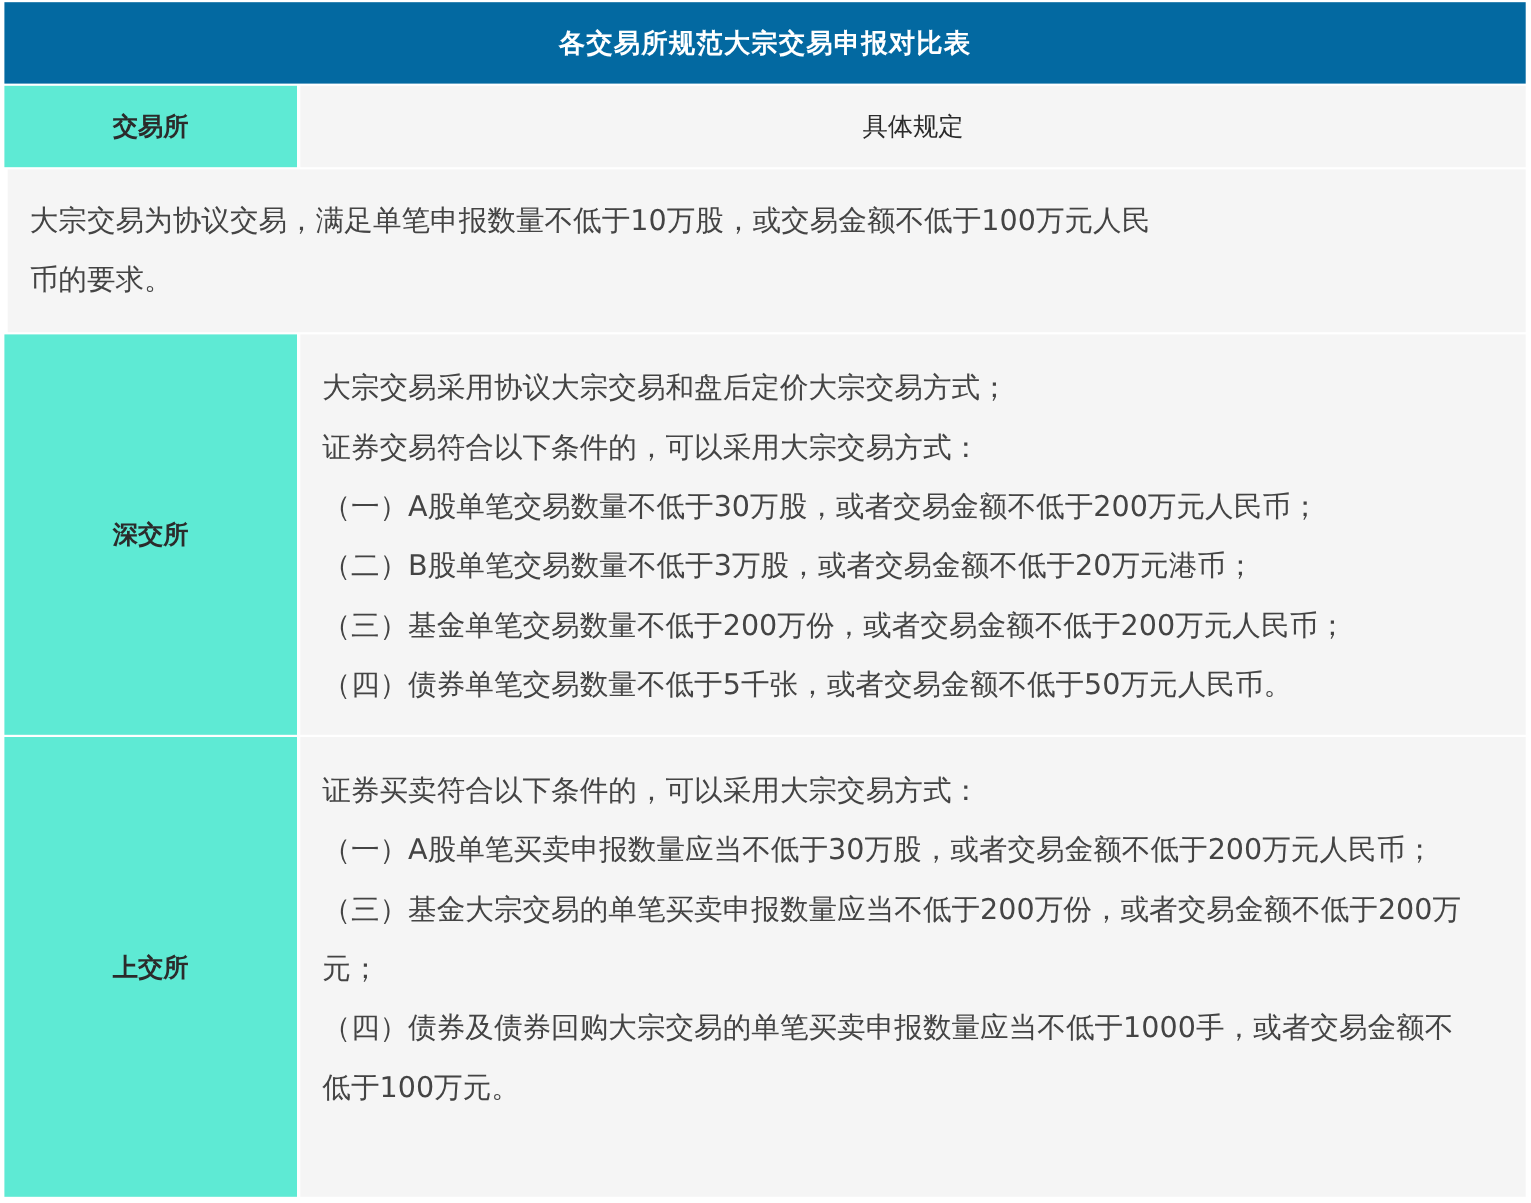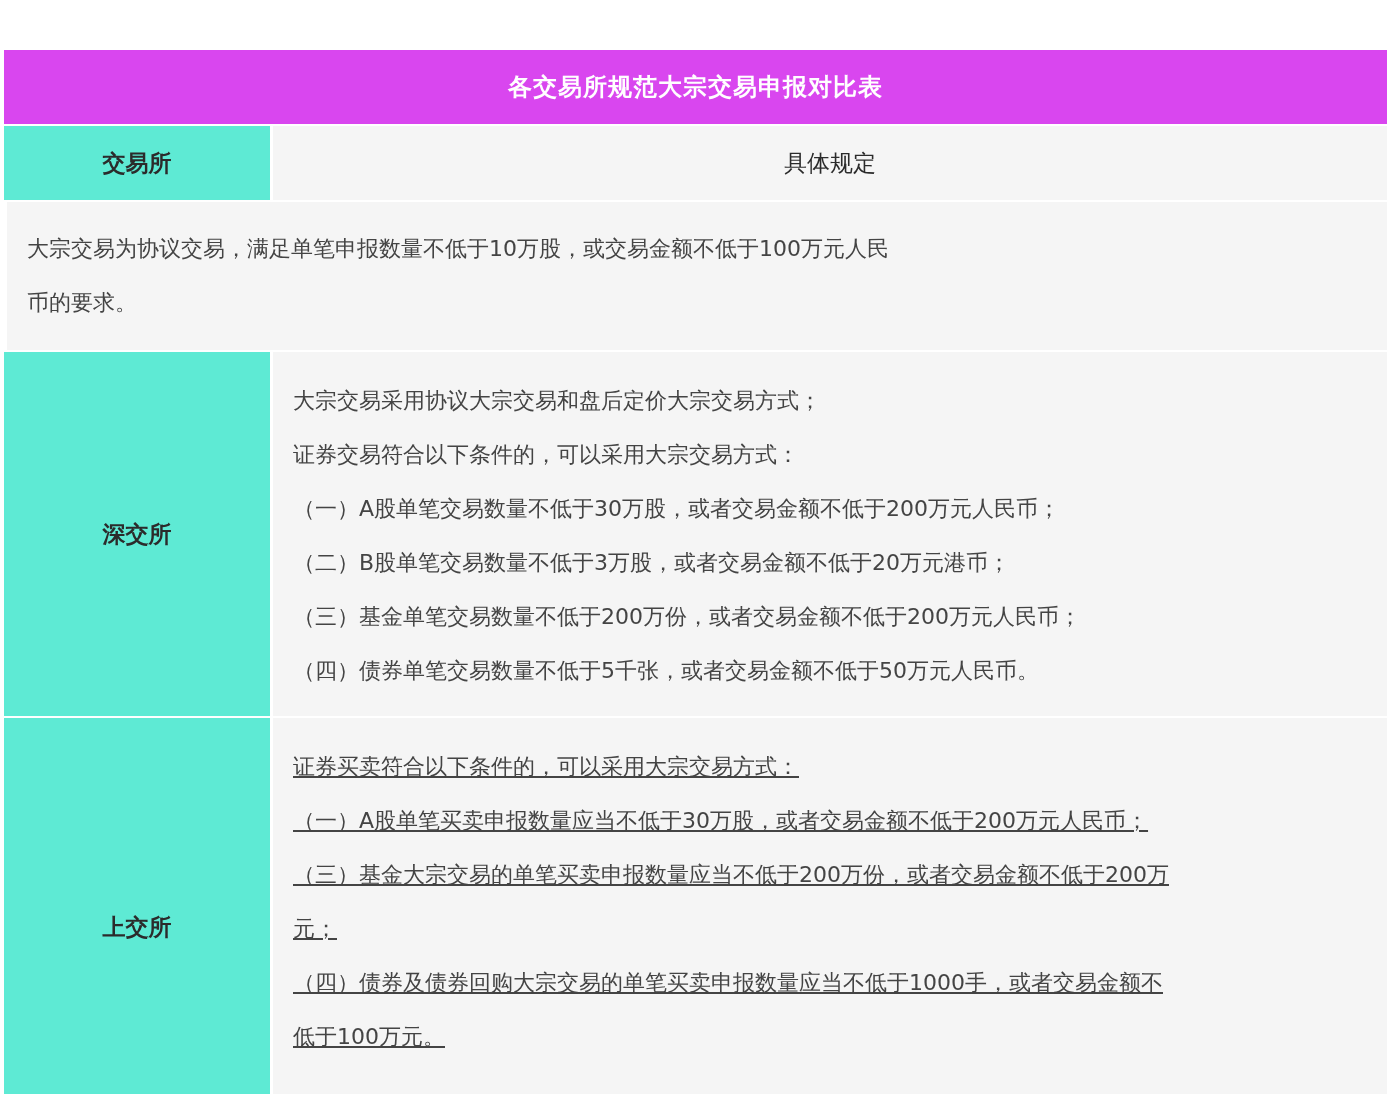--- a/index.html
+++ b/index.html
@@ -15,29 +15,28 @@
       font-family: "DejaVu Sans", "Liberation Sans", sans-serif;
     }
     .table-wrap {
       position: absolute;
       left: 4px;
       top: 2px;
       width: 1383px;
     }
     .title-bar {
       height: 74px;
-      background: #d946ef;
+      background: #0369a1;
       color: #ffffff;
       font-weight: bold;
       font-size: 24px;
       display: flex;
       align-items: center;
       justify-content: center;
       letter-spacing: 1px;
-      margin-top: 48px;
     }
     .row {
       display: flex;
       margin-top: 2px;
     }
     .cell-left {
       width: 266px;
       background: #5eead4;
       display: flex;
       align-items: center;
@@ -45,21 +44,21 @@
       font-weight: bold;
       font-size: 23px;
       color: #2b2b2b;
       flex-shrink: 0;
     }
     .cell-right {
       margin-left: 3px;
       flex: 1;
       background: #f5f5f5;
       color: #444444;
-      font-size: 22px;
+      font-size: 26px;
       box-sizing: border-box;
       padding: 0 20px 0 20px;
     }
     .header-row .cell-left,
     .header-row .cell-right {
       height: 74px;
     }
     .header-row .cell-right {
       display: flex;
       align-items: center;
@@ -69,21 +68,21 @@
       color: #2b2b2b;
       padding: 0;
       text-align: right;
     }
     .line {
       line-height: 54px;
       white-space: nowrap;
     }
     .row-bse .cell-right { height: 148px; padding-top: 20px; }
     .row-szse .cell-right { height: 364px; padding-top: 22px; }
-    .row-sse .cell-right { height: 418px; padding-top: 22px; text-decoration: underline; }
+    .row-sse .cell-right { height: 418px; padding-top: 22px; }
     .row-bse .cell-left { height: 148px; }
     .row-szse .cell-left { height: 364px; }
     .row-sse .cell-left { height: 418px; }
   </style>
 </head>
 <body>
 
 <div class="table-wrap">
   <div class="title-bar">各交易所规范大宗交易申报对比表</div>
 

